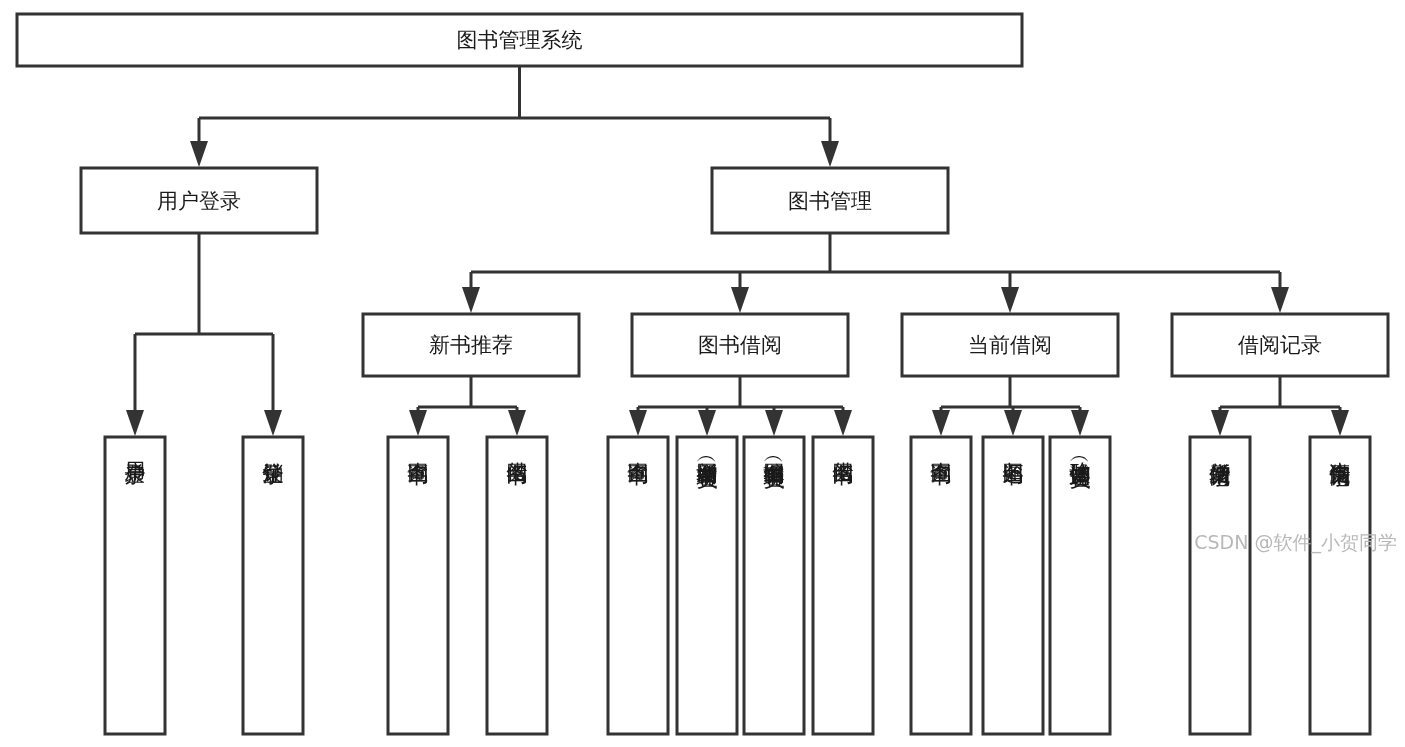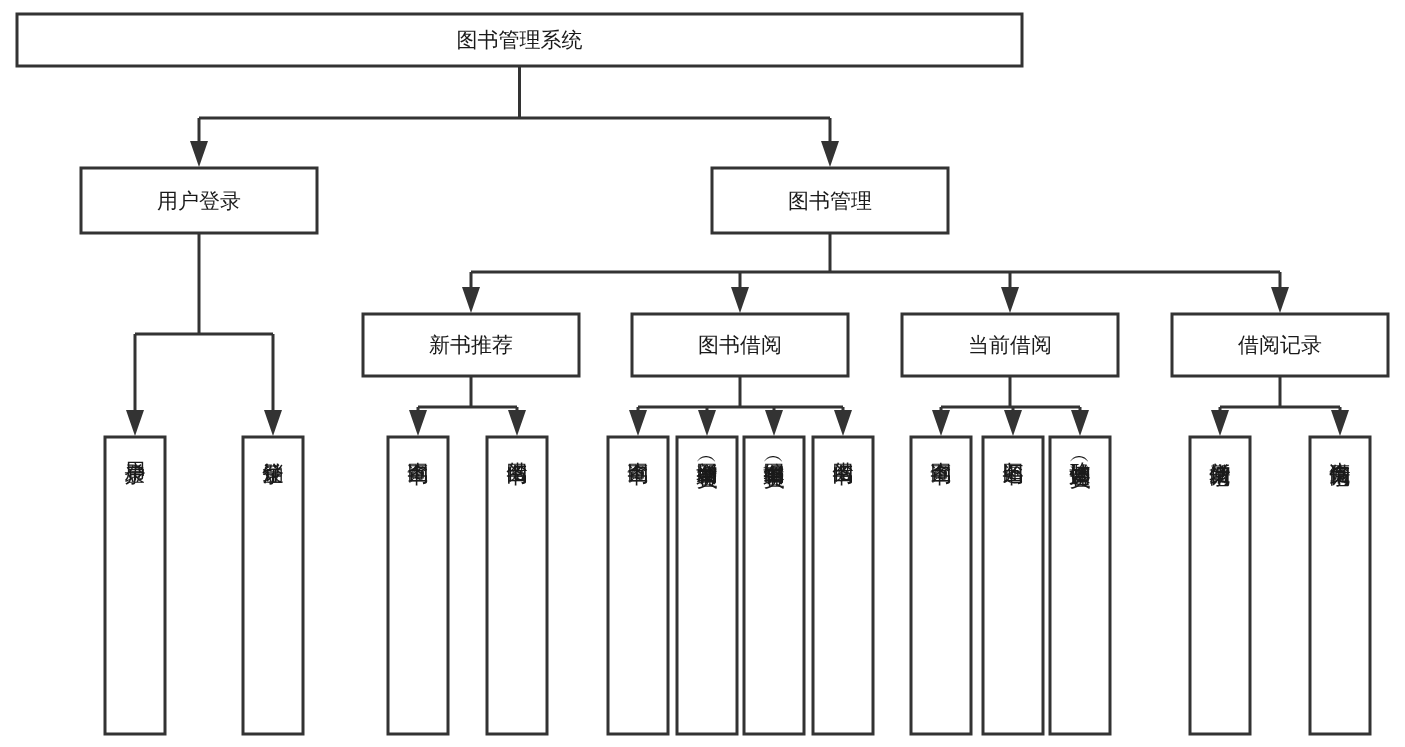--- a/index.html
+++ b/index.html
@@ -253,13 +253,14 @@
             </div></foreignObject>
         </g>
         <g>
           <rect x="1310" y="437" width="60" height="297" class="node-rect"></rect>
           <foreignObject x="1312" y="443" width="56" height="285"><div xmlns="http://www.w3.org/1999/xhtml" class="leaf-fo-inner">
               <div class="vtext">查询借阅记录</div>
             </div></foreignObject>
         </g>
       </g>
   </svg>
+  <div class="watermark">CSDN @软件_小贺同学</div>
 </div>
 
 </body></html>

